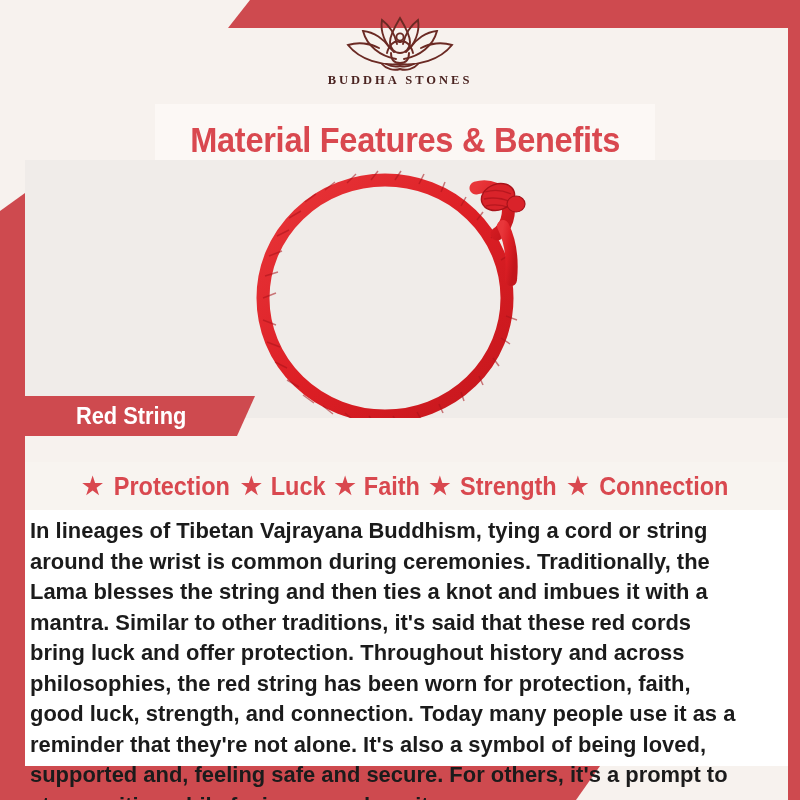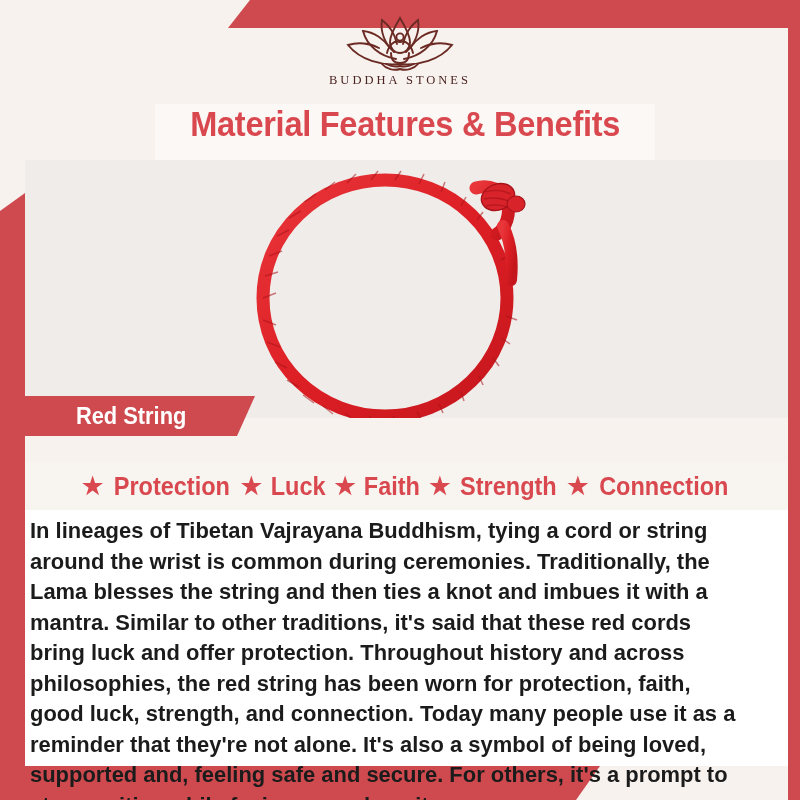--- a/index.html
+++ b/index.html
@@ -46,29 +46,29 @@
     align-items:center; justify-content:flex-start;
     padding-top:12px;
   }
   #logo-mark { width:132px; height:60px; display:block; }
   #brand-name {
     margin-top:1px;
     font-family:"Liberation Serif", serif;
     font-size:12.5px;
     letter-spacing:3px;
     color:#4a2320;
-    font-weight:400;
+    font-weight:700;
   }
 
   
   #title-band {
     position:absolute; top:104px; left:155px;
     width:500px; height:56px;
     background:#fcf8f5;
-    display:flex; align-items:flex-start; justify-content:center;
+    display:flex; align-items:flex-end; justify-content:center;
   }
   #title-text {
     font-size:35px;
     font-weight:bold;
     color:#d9484f;
     letter-spacing:-0.3px;
     transform:scaleX(0.93);
     white-space:nowrap;
   }
 

